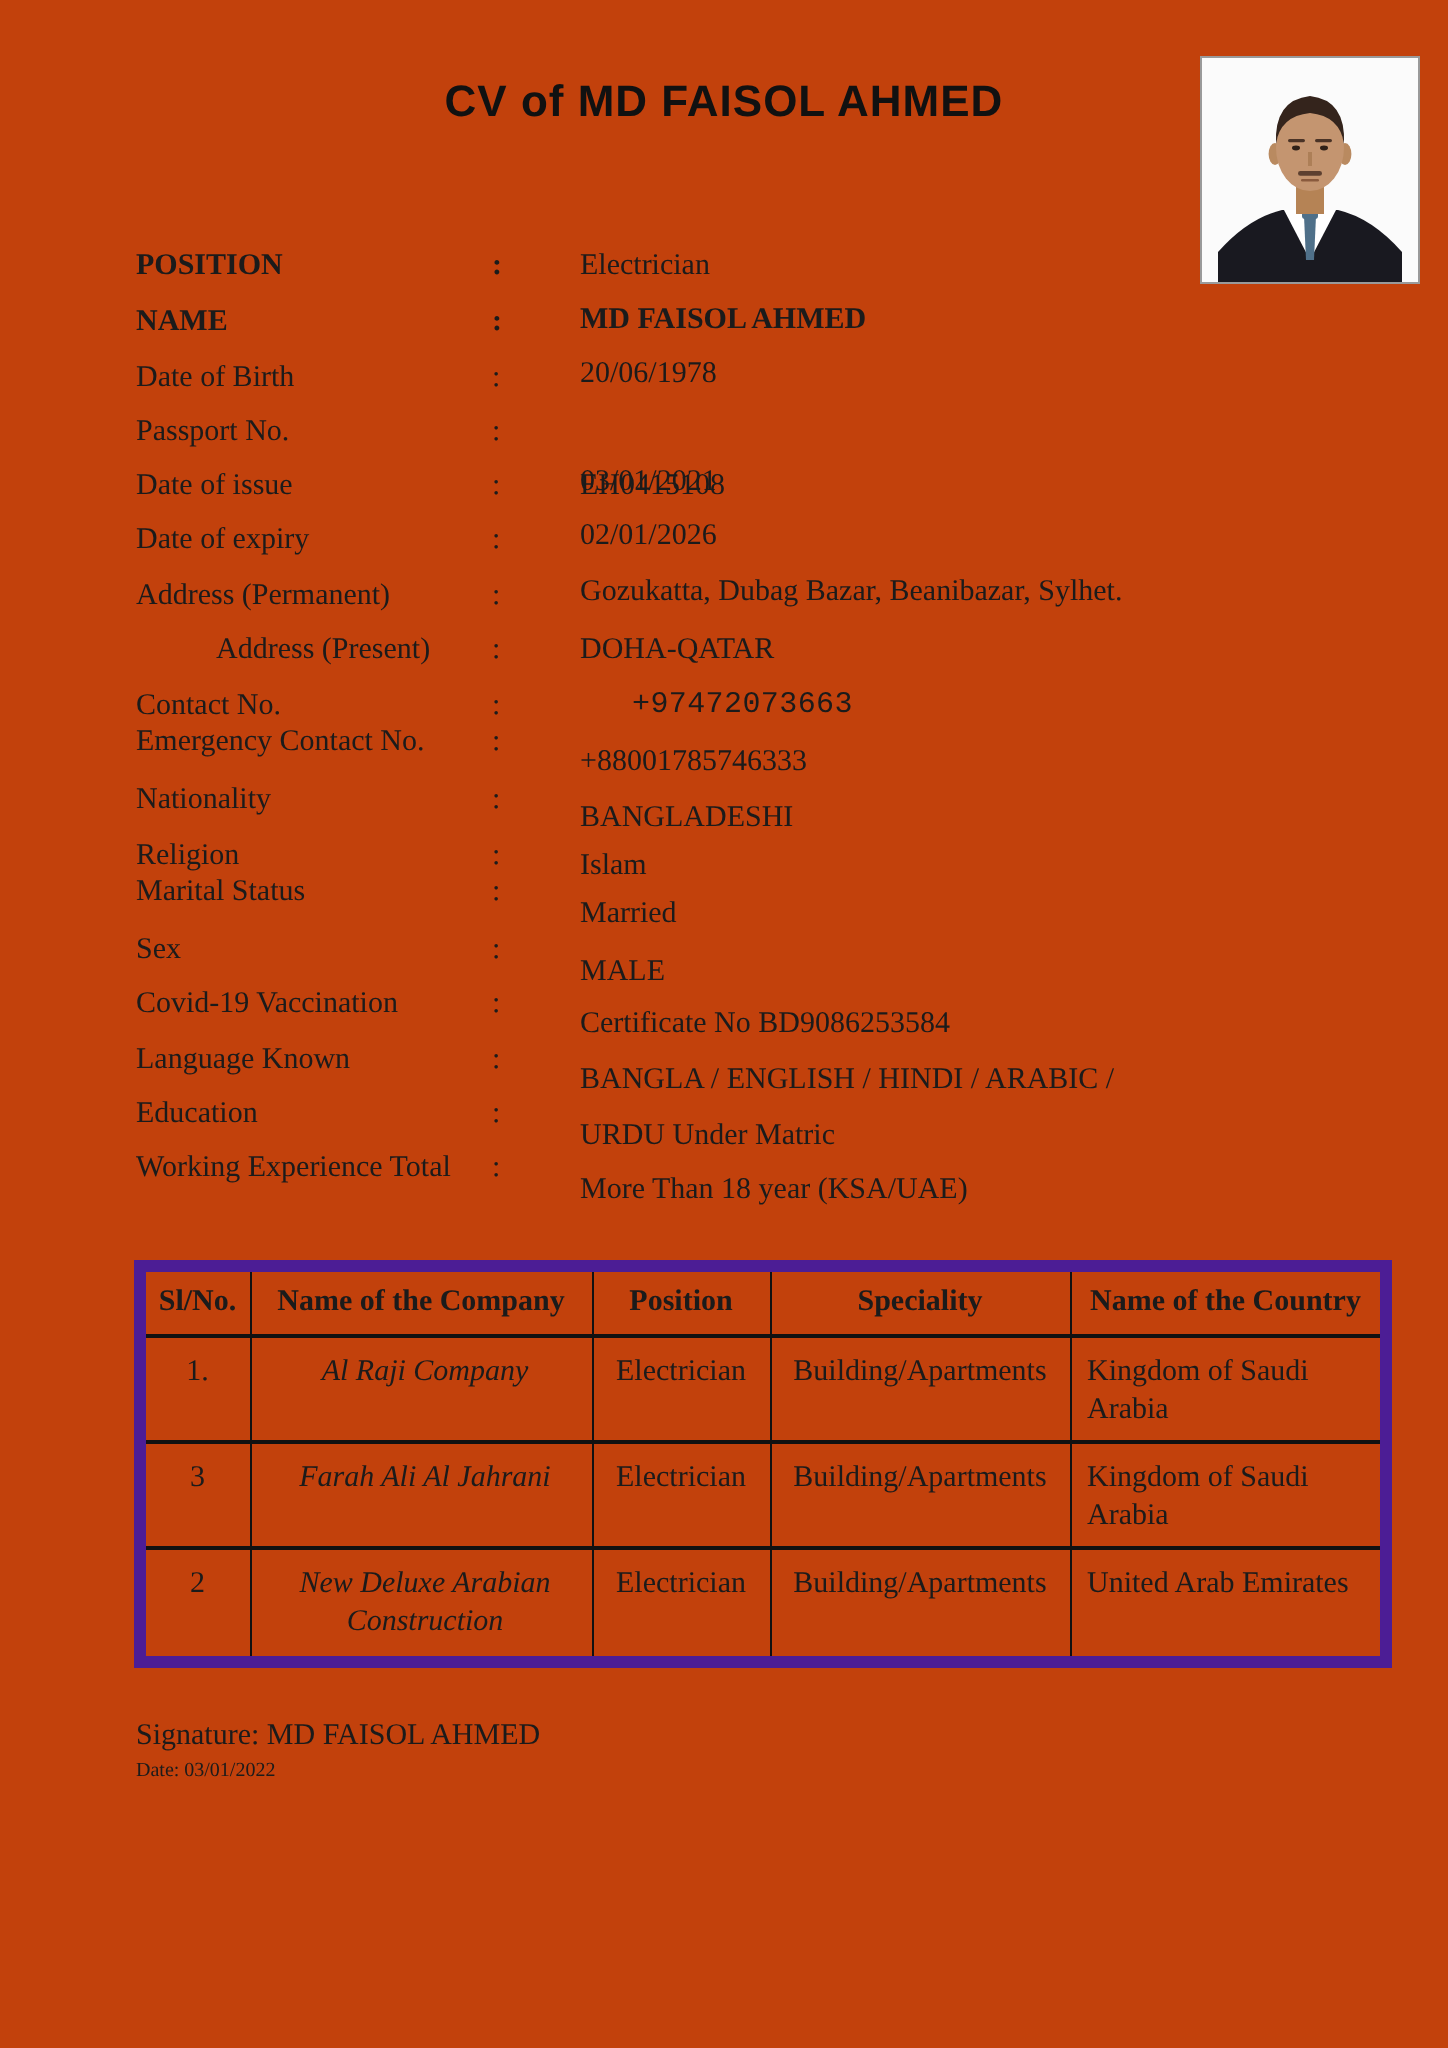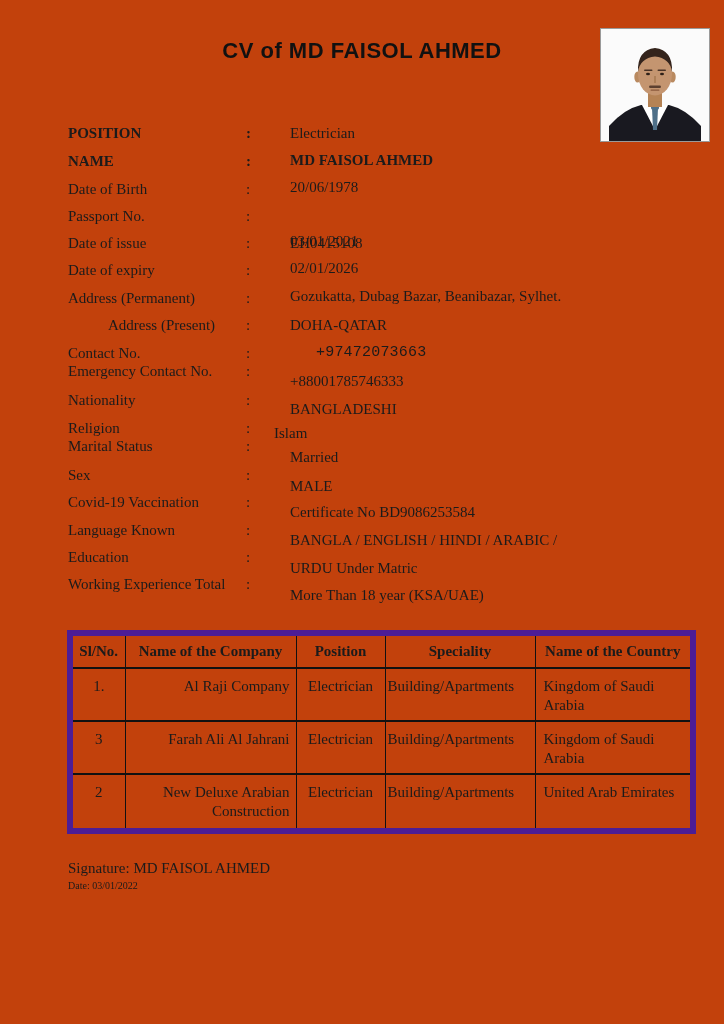--- a/index.html
+++ b/index.html
@@ -45,23 +45,23 @@
     font-weight:bold;text-align:center;vertical-align:middle;
     height:31px;padding:0 2px;
   }
   .exp-table td{
     border:1px solid #111;border-bottom-width:2px;
     vertical-align:top;padding:8px 6px 4px 6px;line-height:19px;
   }
   .exp-table tbody tr{height:53px;}
   .exp-table tbody tr:last-child{height:57px;}
   .exp-table td:nth-child(1){text-align:center;}
-  .exp-table td:nth-child(2){text-align:right;padding-left:10px;}
+  .exp-table td:nth-child(2){text-align:center;padding-left:10px;font-style:italic;}
   .exp-table td:nth-child(3){text-align:center;padding-left:2px;padding-right:2px;}
-  .exp-table td:nth-child(4){text-align:left;padding-left:2px;padding-right:2px;}
+  .exp-table td:nth-child(4){text-align:center;padding-left:2px;padding-right:2px;}
   .exp-table td:nth-child(5){text-align:left;padding-left:8px;}
   
   .sig-line{position:absolute;left:68px;top:860px;font-size:15px;}
   .date-line{position:absolute;left:68px;top:880px;font-size:10px;}
 </style>
 </head>
 <body>
 
 <div class="page">
 
@@ -129,21 +129,21 @@
       <div class="fcolon" style="top: 344px; left: 246px;">:</div>
       <div class="fvalue sans" style="top: 343px; left: 290px;">+97472073663</div>
       <div class="flabel" style="top: 362px; left: 68px;">Emergency Contact No.</div>
       <div class="fcolon" style="top: 362px; left: 246px;">:</div>
       <div class="fvalue" style="top: 372px; left: 290px;">+88001785746333</div>
       <div class="flabel" style="top: 391px; left: 68px;">Nationality</div>
       <div class="fcolon" style="top: 391px; left: 246px;">:</div>
       <div class="fvalue" style="top: 400px; left: 290px;">BANGLADESHI</div>
       <div class="flabel" style="top: 419px; left: 68px;">Religion</div>
       <div class="fcolon" style="top: 419px; left: 246px;">:</div>
-      <div class="fvalue" style="top: 424px; left: 274px;">Islam</div>
+      <div class="fvalue" style="top: 424px; left: 290px;">Islam</div>
       <div class="flabel" style="top: 437px; left: 68px;">Marital Status</div>
       <div class="fcolon" style="top: 437px; left: 246px;">:</div>
       <div class="fvalue" style="top: 448px; left: 290px;">Married</div>
       <div class="flabel" style="top: 466px; left: 68px;">Sex</div>
       <div class="fcolon" style="top: 466px; left: 246px;">:</div>
       <div class="fvalue" style="top: 477px; left: 290px;">MALE</div>
       <div class="flabel" style="top: 493px; left: 68px;">Covid-19 Vaccination</div>
       <div class="fcolon" style="top: 493px; left: 246px;">:</div>
       <div class="fvalue" style="top: 503px; left: 290px;">Certificate No BD9086253584</div>
       <div class="flabel" style="top: 521px; left: 68px;">Language Known</div>

